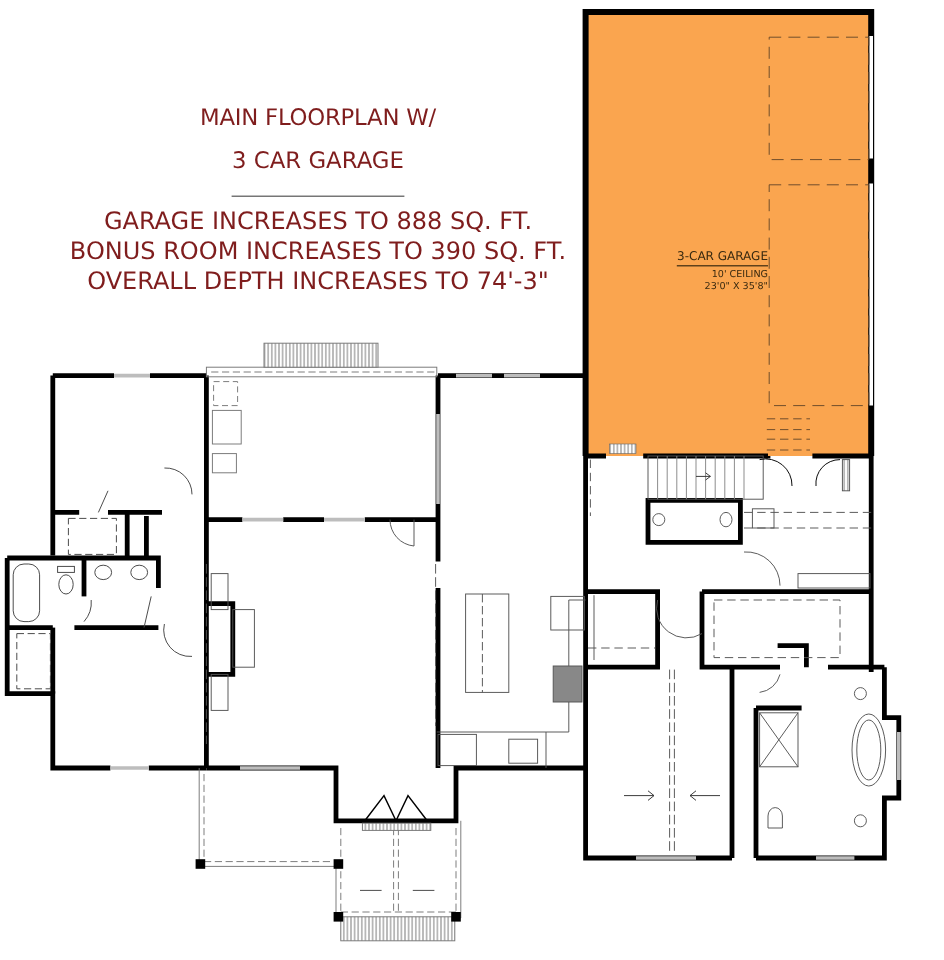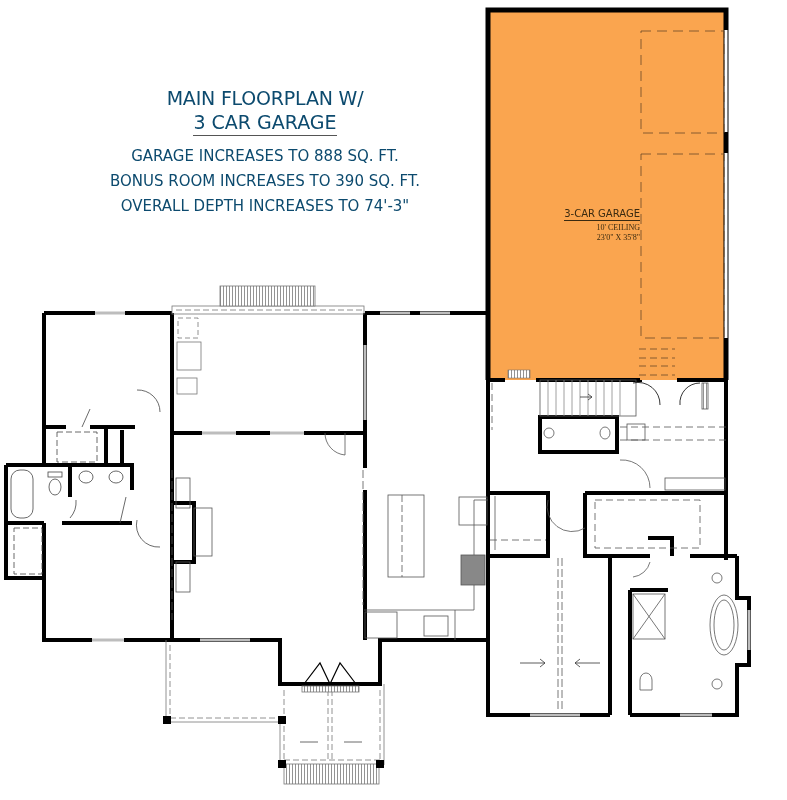--- a/index.html
+++ b/index.html
@@ -1,26 +1,26 @@
 <!DOCTYPE html>
 <html><head>
 <meta charset="utf-8">
 <style>
   html, body { margin: 0; padding: 0; background: #ffffff; }
   body { width: 787px; height: 800px; position: relative; overflow: hidden;
          font-family: "DejaVu Sans", "Liberation Sans", sans-serif; }
-  .notes { position: absolute; left: 40px; top: 86px; width: 450px; text-align: center; color: #0c4a6e; }
+  .notes { position: absolute; left: 40px; top: 86px; width: 450px; text-align: center; color: #7f1d1d; }
   .notes .title { font-size: 19px; line-height: 24px; letter-spacing: -0.2px; }
-  .notes .title-u { font-size: 19px; line-height: 24px; display: inline-block; border-bottom: 1.5px solid #555; padding-bottom: 1px; }
-  .notes .line { font-size: 15px; line-height: 25px; white-space: nowrap; }
+  .notes .title-u { font-size: 19px; line-height: 24px; display: inline-block; border-bottom: 1.5px solid #555; padding-bottom: 17px; margin-top: 12px; }
+  .notes .line { font-size: 20px; line-height: 25px; white-space: nowrap; }
   .notes .gap { height: 8px; }
   svg.plan { position: absolute; left: 0; top: 0; }
   .garage-label { position: absolute; left: 520px; top: 202px; width: 120px; text-align: right; color: #3a2a10; }
   .garage-label .name { font-size: 10px; line-height: 12px; display: inline-block; border-bottom: 1px solid #3a2a10; }
-  .garage-label .sub { font-size: 8px; line-height: 10px; margin-top: 2px; font-family: Liberation Serif, serif; }
+  .garage-label .sub { font-size: 8px; line-height: 10px; margin-top: 2px; }
 </style>
 </head>
 <body>
 
 <div class="notes">
   <div class="title">MAIN FLOORPLAN W/</div>
   <div><span class="title-u">3 CAR GARAGE</span></div>
   <div class="gap"></div>
   <div class="line">GARAGE INCREASES TO 888 SQ. FT.</div>
   <div class="line">BONUS ROOM INCREASES TO 390 SQ. FT.</div>

